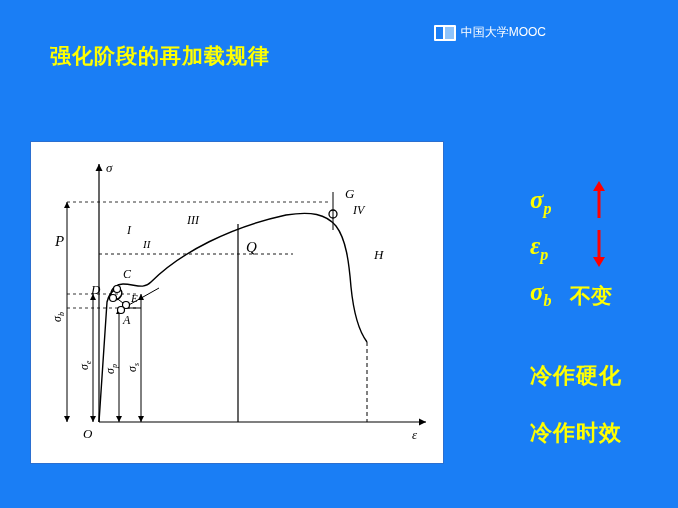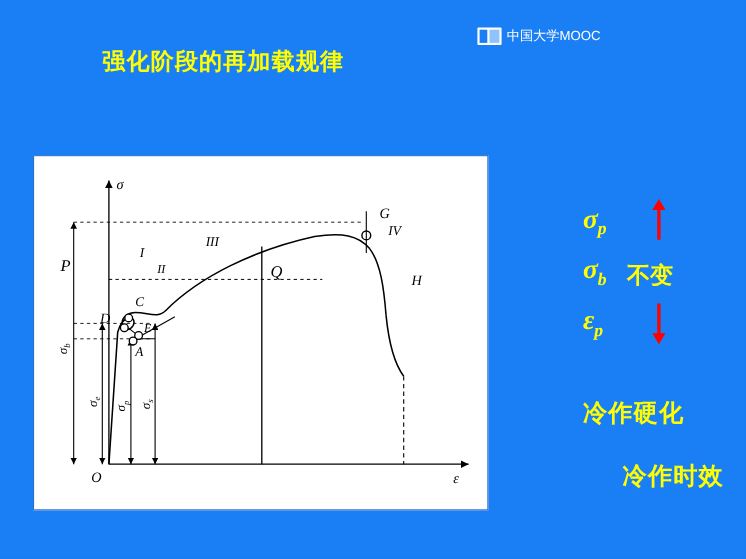--- a/index.html
+++ b/index.html
@@ -63,21 +63,20 @@
   
   .title-1 {
     position: absolute;
     left: 50px;
     top: 42px;
     color: #ffff00;
     font-size: 21px;
     font-weight: bold;
     letter-spacing: 1px;
     white-space: nowrap;
-    margin-left: 43px;
   }
   .title-2 {
     position: absolute;
     left: 168px;
     top: 86px;
     color: #ffff00;
     font-size: 21px;
     font-weight: bold;
     letter-spacing: 1px;
     white-space: nowrap;
@@ -141,21 +140,21 @@
   .conclusion {
     position: absolute;
     left: 530px;
     color: #ffff00;
     font-size: 22px;
     font-weight: bold;
     letter-spacing: 1px;
     white-space: nowrap;
   }
   .conclusion.c1 { top: 361px; }
-  .conclusion.c2 { top: 418px; margin-left: 36px; }
+  .conclusion.c2 { top: 418px; }
 
   .fig-label {
     font-family: "Liberation Serif", serif;
     font-style: italic;
   }
 </style>
 </head>
 <body>
 
 <div id="stage">
@@ -253,31 +252,31 @@
       <span class="ann-sym">σ<span class="sub">p</span></span>
       <span class="arrow-wrap">
         <svg width="18" height="42" viewBox="0 0 18 42">
           <line x1="9" y1="38" x2="9" y2="6" stroke="#ff0000" stroke-width="3"></line>
           <path d="M9,1 L15,11 L3,11 z" fill="#ff0000"></path>
         </svg>
       </span>
     </div>
 
     <div class="ann-row">
-      <span class="ann-sym">σ<span class="sub">b</span></span>
-      <span class="ann-extra">不变</span>
-    </div>
-
-    <div class="ann-row">
       <span class="ann-sym">ε<span class="sub">p</span></span>
       <span class="arrow-wrap">
         <svg width="18" height="42" viewBox="0 0 18 42">
           <line x1="9" y1="4" x2="9" y2="34" stroke="#ff0000" stroke-width="3"></line>
           <path d="M9,41 L15,31 L3,31 z" fill="#ff0000"></path>
         </svg>
       </span>
     </div>
+
+    <div class="ann-row">
+      <span class="ann-sym">σ<span class="sub">b</span></span>
+      <span class="ann-extra">不变</span>
+    </div>
   </div>
 
   <div class="conclusion c1">冷作硬化</div>
   <div class="conclusion c2">冷作时效</div>
 
 </div>
 
 </body></html>

